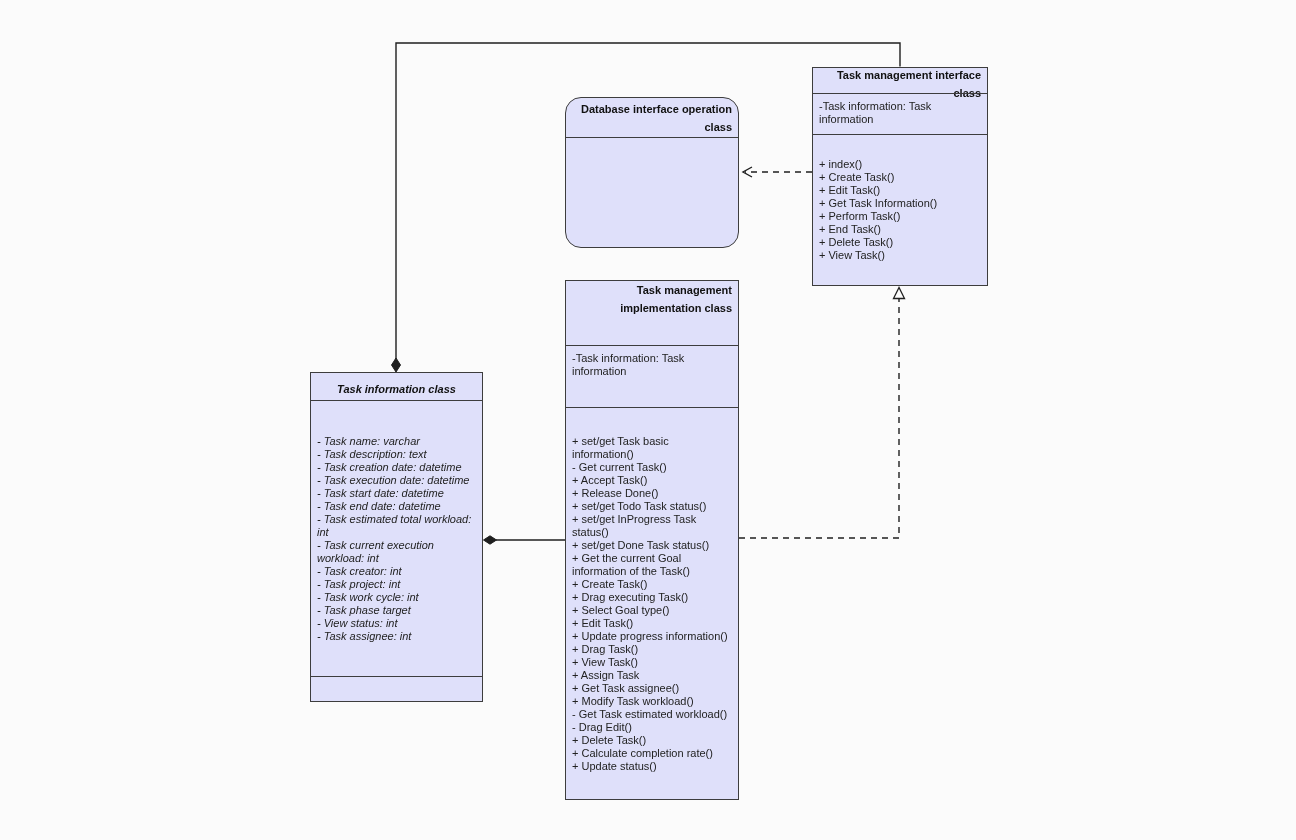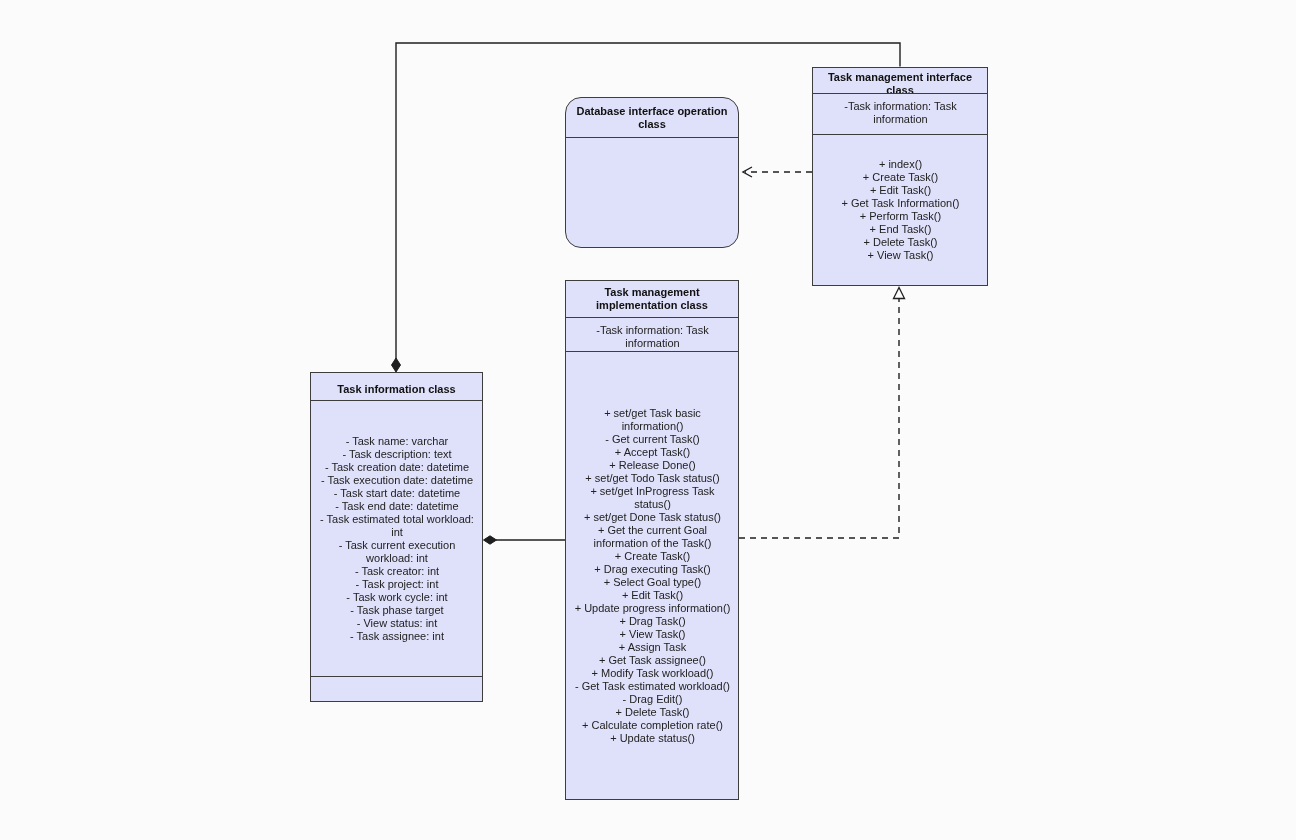--- a/index.html
+++ b/index.html
@@ -14,42 +14,41 @@
   svg.connectors{position:absolute;left:0;top:0;width:1296px;height:840px;pointer-events:none;}
 
   .uml-class{
     position:absolute;
     background:#dfe0fa;
     border:1.5px solid #3d3d3d;
     box-sizing:border-box;
     display:grid;
   }
   .uml-title{
-    display:flex;align-items:center;justify-content:center;text-align:center;
-    font-weight:bold;font-size:11px;line-height:13px;color:#111;
+    display:flex;align-items:center;justify-content:center;text-align:right;
+    font-weight:bold;font-size:11px;line-height:18px;color:#111;
     padding:16px 6px;box-sizing:border-box;
   }
   .uml-section{
     border-top:1.5px solid #3d3d3d;
     box-sizing:border-box;
     display:flex;flex-direction:column;justify-content:center;
     padding:2px 5px 2px 6px;
     overflow:hidden;
-    text-align:center;
   }
   .member-line{
     font-size:11px;line-height:13px;color:#222;
     word-wrap:break-word;
   }
 
   
   #box-database{left:565px;top:97px;width:174px;height:151px;grid-template-rows:39px 31px 1fr;border-radius:16px;}
   #box-interface{left:812px;top:67px;width:176px;height:219px;grid-template-rows:25px 41px 1fr;}
-  #box-implementation{left:565px;top:280px;width:174px;height:520px;grid-template-rows:36px 34px 1fr;}
-  #box-taskinfo{left:310px;top:372px;width:173px;height:330px;grid-template-rows:27px 1fr 25px;}
+  #box-implementation{left:565px;top:280px;width:174px;height:520px;grid-template-rows:36px 34px 1fr;gap:28px;}
+  #box-taskinfo{left:310px;top:372px;width:173px;height:330px;grid-template-rows:27px 1fr 25px;font-style:italic;}
 </style>
 </head>
 <body>
 
 <div id="canvas">
 
   <svg class="connectors" viewBox="0 0 1296 840" xmlns="http://www.w3.org/2000/svg">
     
     <path d="M900,66.5 L900,43 L396,43 L396,359" fill="none" stroke="#1f1f1f" stroke-width="1.4"></path>
     <polygon points="396,372 391.5,365 396,358 400.5,365" fill="#1f1f1f" stroke="#1f1f1f"></polygon>

